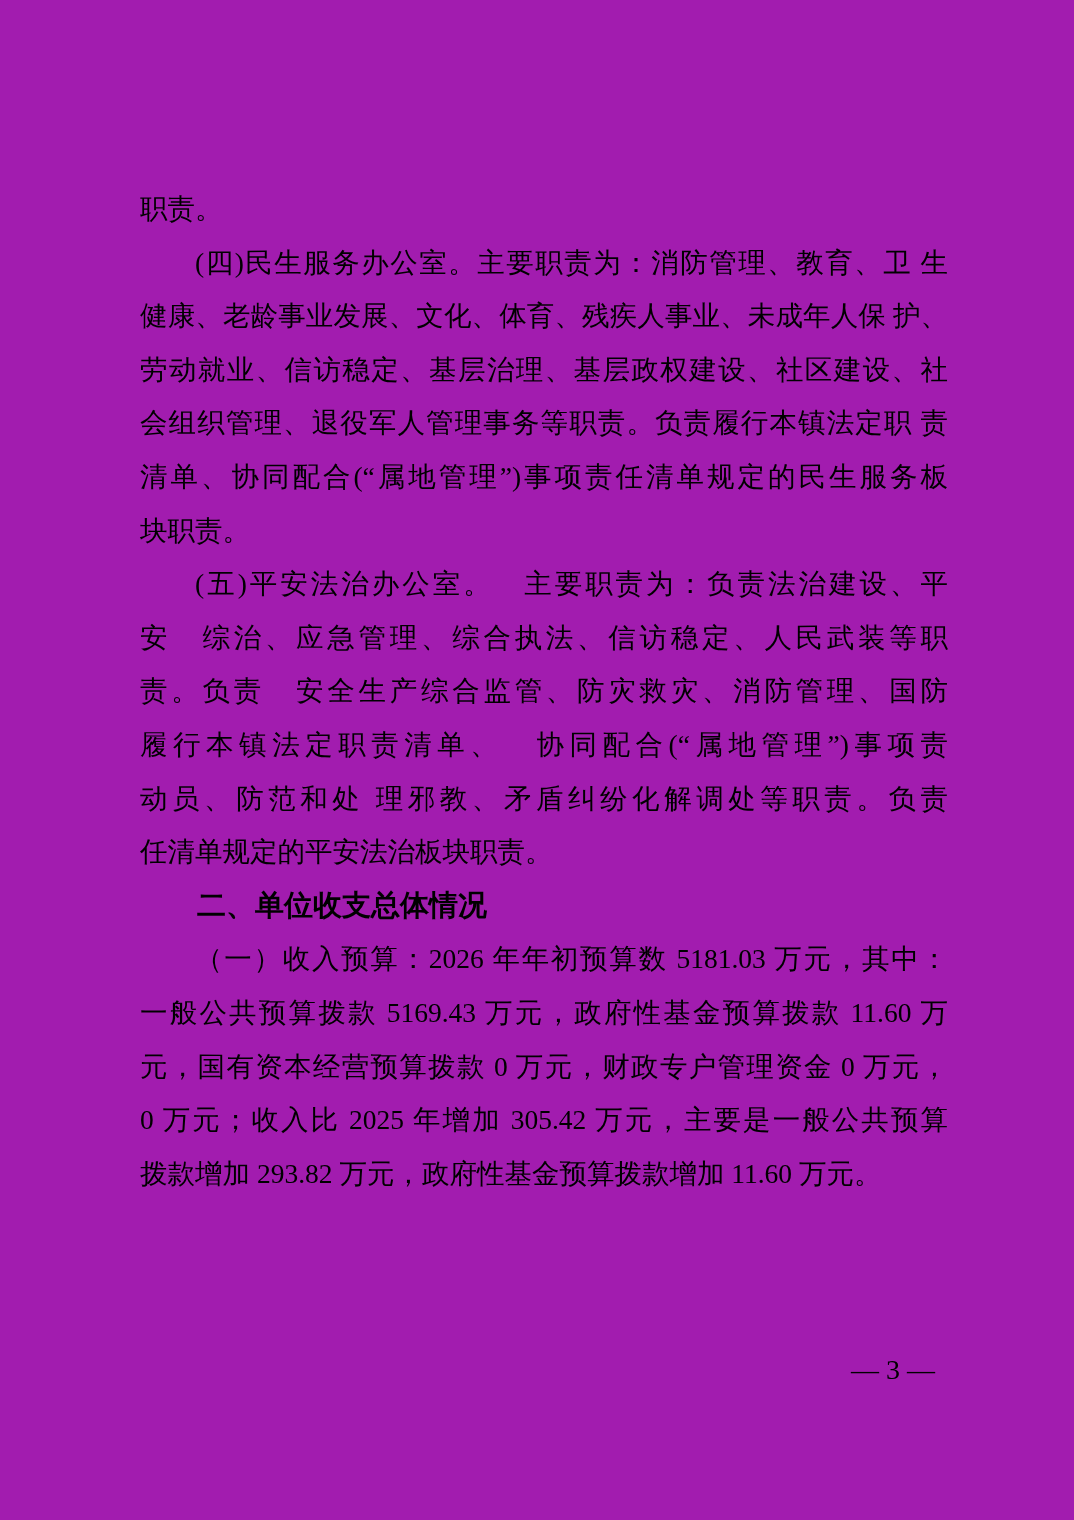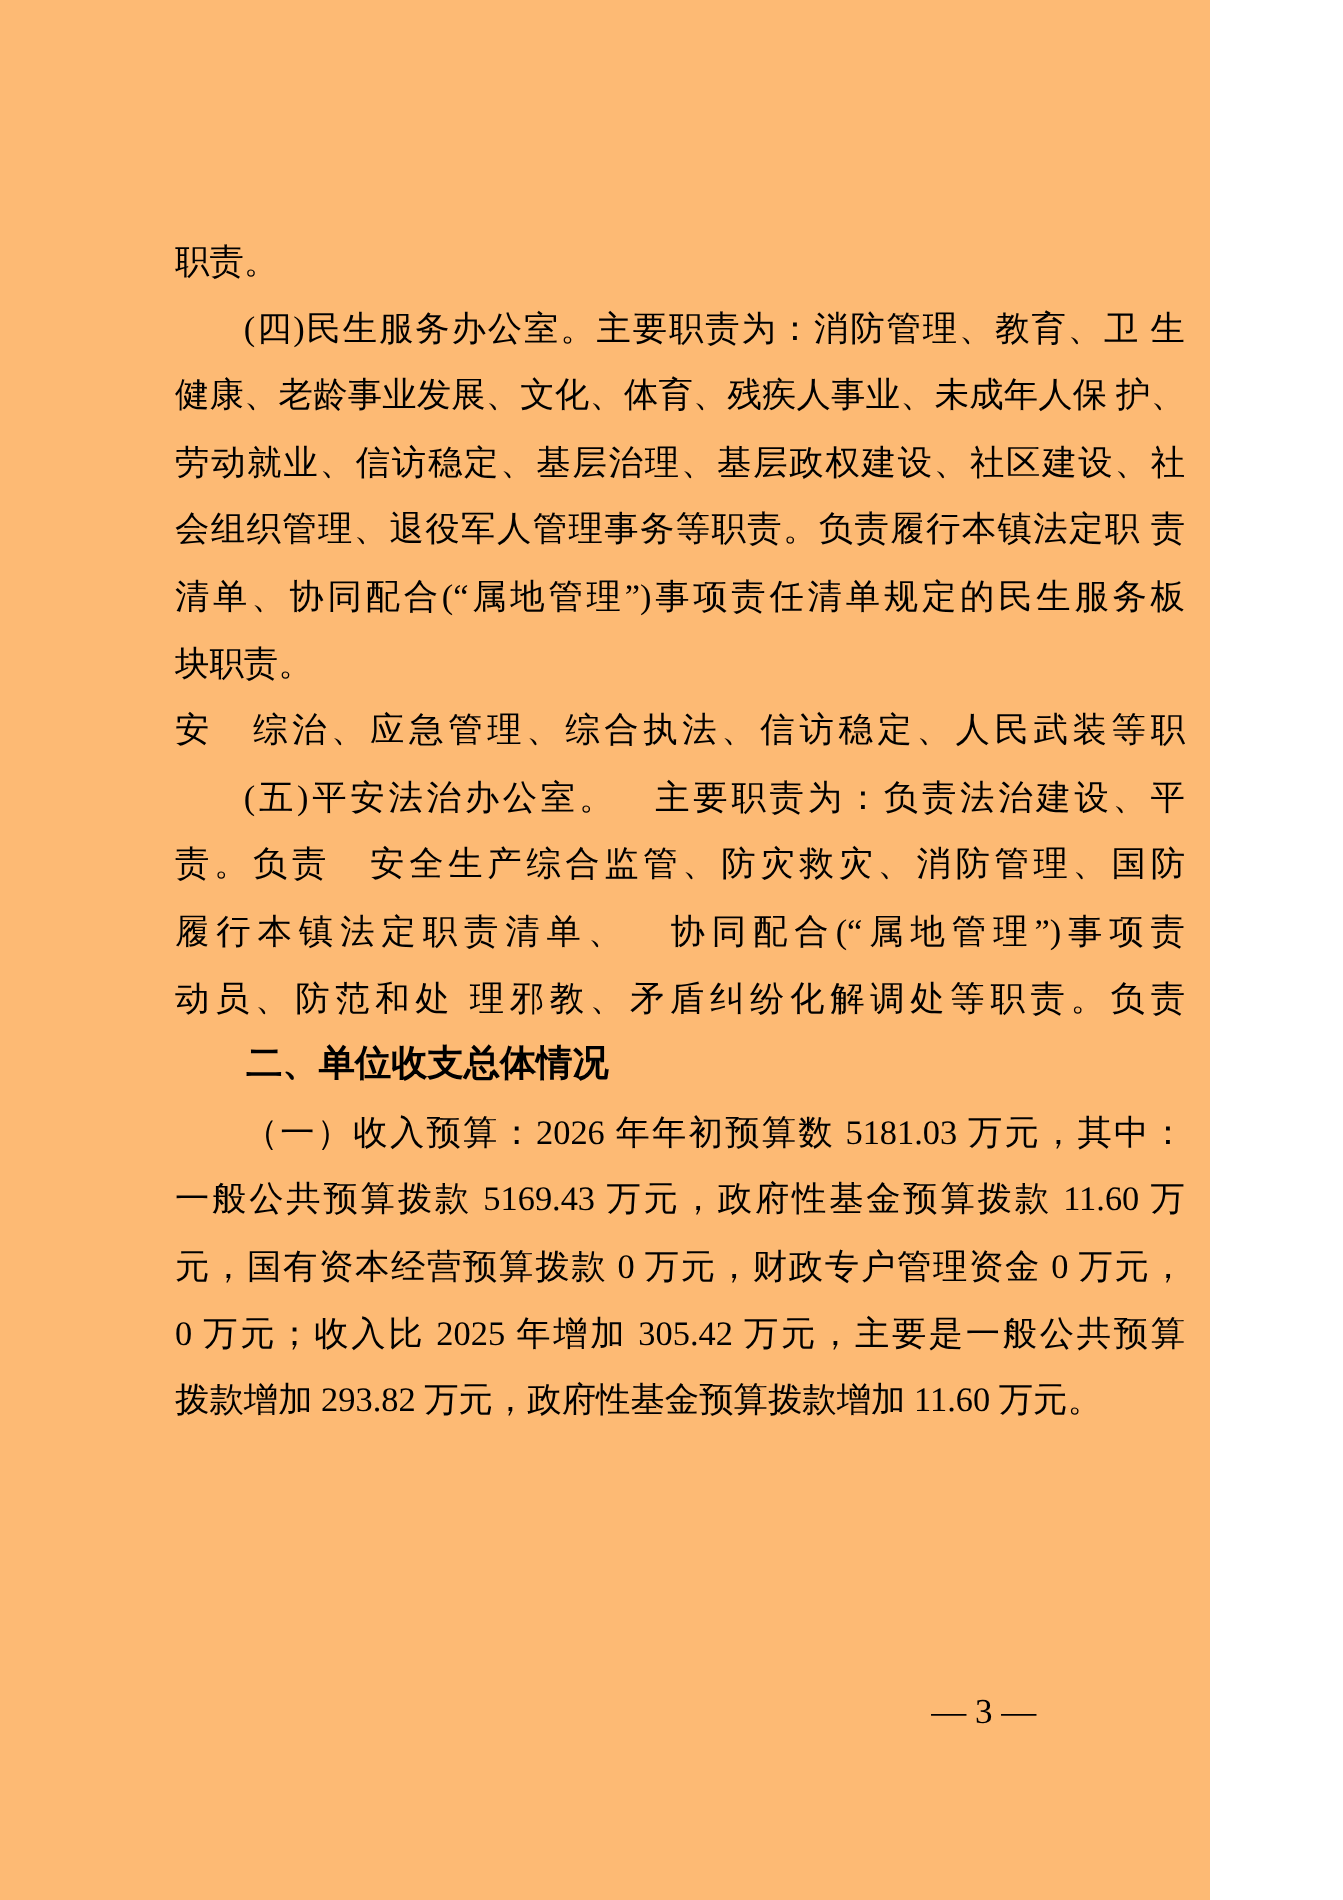--- a/index.html
+++ b/index.html
@@ -2,23 +2,23 @@
 <html><head>
 <meta charset="utf-8">
 <style>
   html, body {
     margin: 0;
     padding: 0;
     background: #ffffff;
   }
   .page {
     position: relative;
-    width: 968px;
+    width: 1074px;
     height: 1520px;
-    background: #fdba74;
+    background: #a21caf;
     color: #000000;
     font-family: "Liberation Serif", "DejaVu Serif", serif;
     overflow: hidden;
   }
   .content {
     position: absolute;
     left: 140px;
     top: 182px;
     width: 808px;
   }
@@ -66,25 +66,26 @@
 
     <div class="line short">职责。</div>
 
     <div class="line indent">(四)民生服务办公室。主要职责为：消防管理、教育、卫 生</div>
     <div class="line">健康、老龄事业发展、文化、体育、残疾人事业、未成年人保 护、</div>
     <div class="line">劳动就业、信访稳定、基层治理、基层政权建设、社区建设、社</div>
     <div class="line">会组织管理、退役军人管理事务等职责。负责履行本镇法定职 责</div>
     <div class="line">清单、协同配合(“属地管理”)事项责任清单规定的民生服务板</div>
     <div class="line short">块职责。</div>
 
+    <div class="line indent">(五)平安法治办公室。　主要职责为：负责法治建设、平</div>
     <div class="line">安　综治、应急管理、综合执法、信访稳定、人民武装等职</div>
-    <div class="line indent">(五)平安法治办公室。　主要职责为：负责法治建设、平</div>
     <div class="line">责。负责　安全生产综合监管、防灾救灾、消防管理、国防</div>
     <div class="line">履行本镇法定职责清单、　协同配合(“属地管理”)事项责</div>
     <div class="line">动员、防范和处 理邪教、矛盾纠纷化解调处等职责。负责</div>
+    <div class="line short">任清单规定的平安法治板块职责。</div>
 
     <div class="line heading">二、单位收支总体情况</div>
 
     <div class="line indent">（一）收入预算：2026 年年初预算数 5181.03 万元，其中：</div>
     <div class="line">一般公共预算拨款 5169.43 万元，政府性基金预算拨款 11.60 万</div>
     <div class="line">元，国有资本经营预算拨款 0 万元，财政专户管理资金 0 万元，</div>
     <div class="line">0 万元；收入比 2025 年增加 305.42 万元，主要是一般公共预算</div>
     <div class="line short">拨款增加 293.82 万元，政府性基金预算拨款增加 11.60 万元。</div>
 
   </div>

